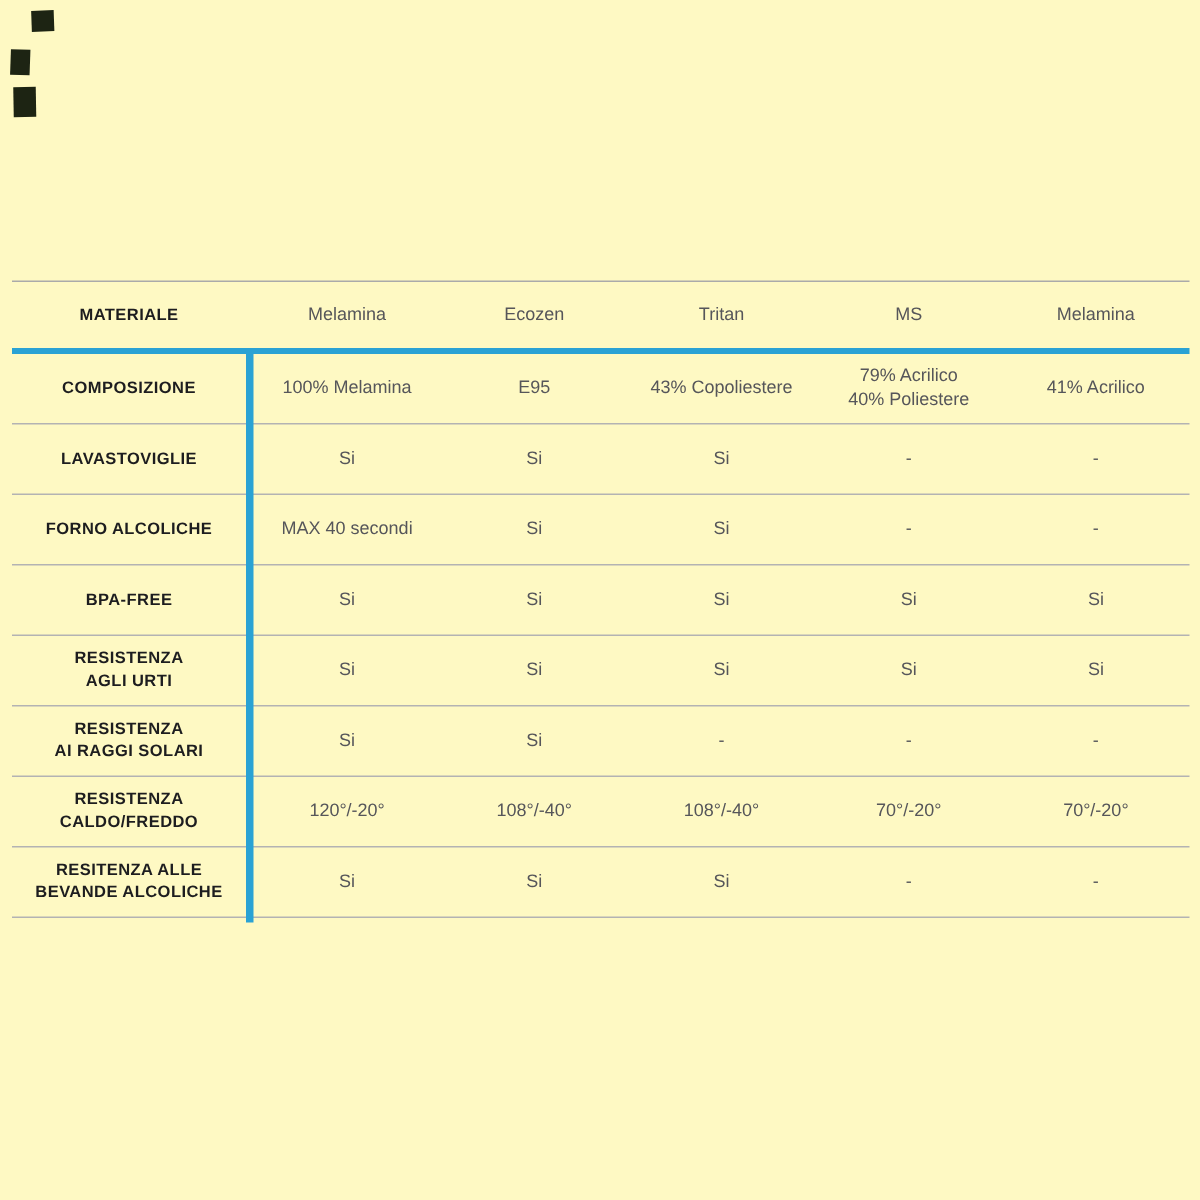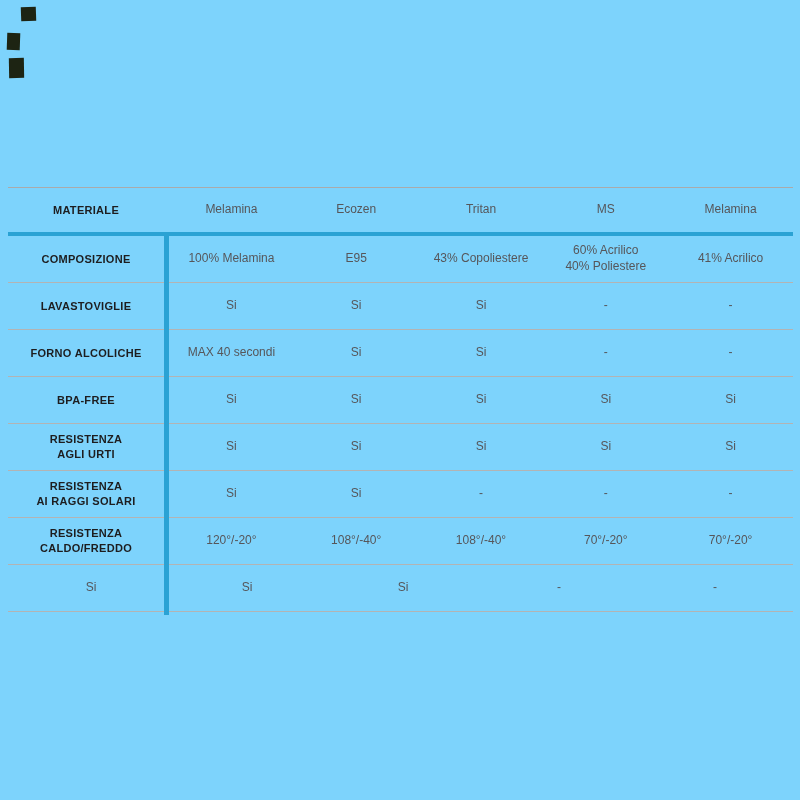--- a/index.html
+++ b/index.html
@@ -1,20 +1,20 @@
 <!DOCTYPE html>
 <html><head>
 <meta charset="utf-8">
 <style>
   html, body { margin: 0; padding: 0; }
   .canvas {
     position: relative;
     width: 800px;
     height: 800px;
-    background: #7dd3fc;
+    background: #fef9c3;
     overflow: hidden;
     font-family: "Liberation Sans", sans-serif;
   }
 
   
   .mark { position: absolute; background: #1d2413; }
   .m1 { left: 21px; top: 7px;  width: 15px; height: 14px; transform: rotate(-2deg); }
   .m2 { left: 7px;  top: 33px; width: 13px; height: 17px; transform: rotate(2deg); }
   .m3 { left: 9px;  top: 58px; width: 15px; height: 20px; transform: rotate(-1deg); }
 
@@ -84,21 +84,21 @@
       <div class="cell">MS</div>
       <div class="cell">Melamina</div>
     </div>
 
     <div class="row">
       <div class="cell label">COMPOSIZIONE</div>
       <div class="vgap"></div>
       <div class="cell">100% Melamina</div>
       <div class="cell">E95</div>
       <div class="cell">43% Copoliestere</div>
-      <div class="cell">60% Acrilico
+      <div class="cell">79% Acrilico
 40% Poliestere</div>
       <div class="cell">41% Acrilico</div>
     </div>
 
     <div class="row">
       <div class="cell label">LAVASTOVIGLIE</div>
       <div class="vgap"></div>
       <div class="cell">Si</div>
       <div class="cell">Si</div>
       <div class="cell">Si</div>
@@ -153,20 +153,22 @@
 CALDO/FREDDO</div>
       <div class="vgap"></div>
       <div class="cell">120°/-20°</div>
       <div class="cell">108°/-40°</div>
       <div class="cell">108°/-40°</div>
       <div class="cell">70°/-20°</div>
       <div class="cell">70°/-20°</div>
     </div>
 
     <div class="row">
+      <div class="cell label">RESITENZA ALLE
+BEVANDE ALCOLICHE</div>
       <div class="vgap"></div>
       <div class="cell">Si</div>
       <div class="cell">Si</div>
       <div class="cell">Si</div>
       <div class="cell">-</div>
       <div class="cell">-</div>
     </div>
 
     <div class="vline"></div>
   </div>

